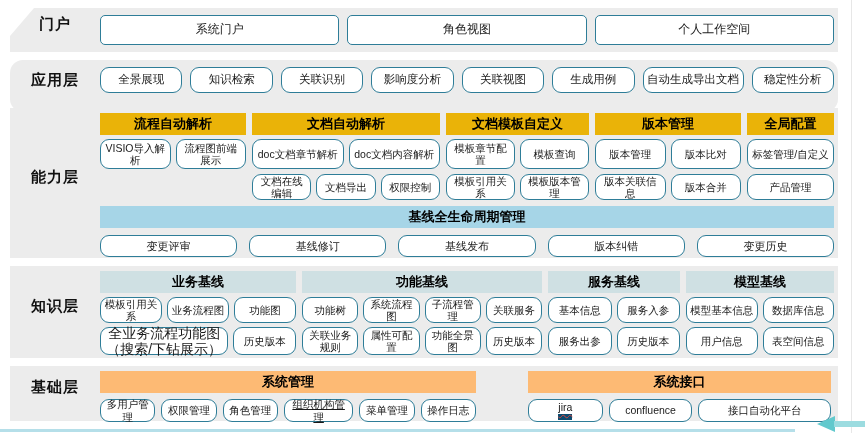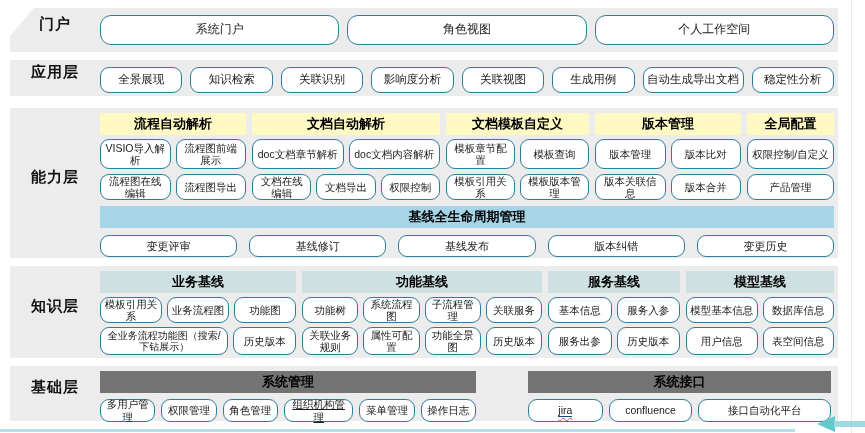--- a/index.html
+++ b/index.html
@@ -4,66 +4,66 @@
 <style>
   html,body{margin:0;padding:0;}
   body{
     width:865px;height:433px;position:relative;overflow:hidden;
     background:#ffffff;
     font-family:"Liberation Sans","DejaVu Sans",sans-serif;
     -webkit-font-smoothing:antialiased;
   }
   .band{position:absolute;left:10px;width:828px;background:#ececec;}
   #band-portal{top:8px;height:44px;clip-path:polygon(24px 0,100% 0,100% 100%,0 100%,0 28px);}
-  #band-app{top:60px;height:36px;}
+  #band-app{top:60px;height:52px;border-radius:13px;}
   #band-cap{top:108px;height:150px;}
   #band-know{top:266px;height:92px;}
   #band-found{top:366px;height:55px;}
 
   .band-label{position:absolute;left:0;top:0;bottom:12px;width:90px;
     display:flex;align-items:center;justify-content:center;
     font-weight:bold;font-size:15px;color:#111;letter-spacing:1px;}
   .band-content{position:absolute;left:90px;right:4px;top:0;bottom:0;}
 
   .btn{background:#fff;border:1.4px solid #2e7d98;border-radius:9px;
     display:flex;align-items:center;justify-content:center;text-align:center;
     font-size:10.5px;line-height:1.15;padding:1px 3px;color:#1a1a1a;box-sizing:border-box;}
 
   
   .row-flex{display:flex;gap:8px;padding-top:7px;}
   .row-flex .btn{flex:1;}
-  #band-portal .btn{height:30px;border-radius:11px;font-size:12px;}
+  #band-portal .btn{height:30px;border-radius:5px;font-size:12px;}
   #band-app .btn{height:26px;font-size:11.5px;}
   #band-app .btn.wide{flex:1.25;}
 
   
   .groups{display:flex;gap:6px;padding-top:5px;}
   .group{display:flex;flex-direction:column;flex:0 0 auto;box-sizing:border-box;}
   .hdr{height:22px;line-height:22px;text-align:center;font-weight:bold;font-size:13px;color:#000;}
-  .hdr-cap{background:#fef9c3;}
+  .hdr-cap{background:#eab308;}
   .hdr-know{background:#cfe0e3;}
-  .hdr-found{background:#737373;text-align:center;}
+  .hdr-found{background:#fdba74;text-align:center;}
   .grow{display:flex;gap:5px;margin-top:4px;}
   .grow .btn{flex:1;}
   .r1{height:30px;}
   .r2{height:26px;margin-top:5px;}
   #band-know .grow{height:26px;}
   #band-know .grow.k2{height:28px;margin-top:4px;}
 
   .baseline-hdr{margin-top:6px;height:22px;line-height:22px;background:#a6d5e7;
     text-align:center;font-weight:bold;font-size:13px;}
   .baseline-row{display:flex;gap:12px;margin-top:7px;}
   .baseline-row .btn{flex:1;height:22px;font-size:11px;}
 
   
   .found-groups{display:flex;padding-top:5px;}
   .fgroup{display:flex;flex-direction:column;box-sizing:border-box;}
   .frow{display:flex;gap:6px;margin-top:6px;}
   .frow .btn{flex:1;height:23px;}
-  .jira-text{border-bottom:1px solid #0c4a6e;text-decoration:underline wavy #d4453f 1px;text-underline-offset:3px;}
+  .jira-text{border-bottom:6px solid #0c4a6e;text-decoration:underline wavy #d4453f 1px;text-underline-offset:3px;}
 
   
   .bottom-line{position:absolute;left:0;top:429px;width:795px;height:3px;background:#b5dfe9;}
   .right-line{position:absolute;left:851px;top:0;width:1px;height:433px;background:#e7e7e7;}
   .arrow-head{position:absolute;left:817px;top:416px;width:0;height:0;
     border-top:8px solid transparent;border-bottom:8px solid transparent;
     border-right:18px solid #62c9cd;}
   .arrow-tail{position:absolute;left:834px;top:421px;width:31px;height:6px;background:#9cdce0;}
 </style>
 </head>
@@ -96,24 +96,20 @@
   <div class="band-label">能力层</div>
   <div class="band-content">
     <div class="groups">
 
       <div class="group" style="flex-basis:146px;">
         <div class="hdr hdr-cap">流程自动解析</div>
         <div class="grow r1">
           <div class="btn">VISIO导入解析</div>
           <div class="btn">流程图前端展示</div>
         </div>
-        <div class="grow r2">
-          <div class="btn">流程图在线编辑</div>
-          <div class="btn">流程图导出</div>
-        </div>
       </div>
 
       <div class="group" style="flex-basis:188px;">
         <div class="hdr hdr-cap">文档自动解析</div>
         <div class="grow r1">
           <div class="btn">doc文档章节解析</div>
           <div class="btn">doc文档内容解析</div>
         </div>
         <div class="grow r2">
           <div class="btn">文档在线编辑</div>
@@ -142,21 +138,21 @@
         </div>
         <div class="grow r2">
           <div class="btn">版本关联信息</div>
           <div class="btn">版本合并</div>
         </div>
       </div>
 
       <div class="group" style="flex:1;">
         <div class="hdr hdr-cap">全局配置</div>
         <div class="grow r1">
-          <div class="btn">权限控制/自定义</div>
+          <div class="btn">标签管理/自定义</div>
         </div>
         <div class="grow r2">
           <div class="btn">产品管理</div>
         </div>
       </div>
 
     </div>
 
     <div class="baseline-hdr">基线全生命周期管理</div>
     <div class="baseline-row">
@@ -175,21 +171,21 @@
     <div class="groups">
 
       <div class="group" style="flex-basis:196px;">
         <div class="hdr hdr-know">业务基线</div>
         <div class="grow">
           <div class="btn">模板引用关系</div>
           <div class="btn">业务流程图</div>
           <div class="btn">功能图</div>
         </div>
         <div class="grow k2">
-          <div class="btn" style="flex:2.2;font-size:10px;">全业务流程功能图（搜索/下钻展示）</div>
+          <div class="btn" style="flex:2.2;font-size:14px;">全业务流程功能图（搜索/下钻展示）</div>
           <div class="btn">历史版本</div>
         </div>
       </div>
 
       <div class="group" style="flex-basis:240px;">
         <div class="hdr hdr-know">功能基线</div>
         <div class="grow">
           <div class="btn">功能树</div>
           <div class="btn">系统流程图</div>
           <div class="btn">子流程管理</div>

